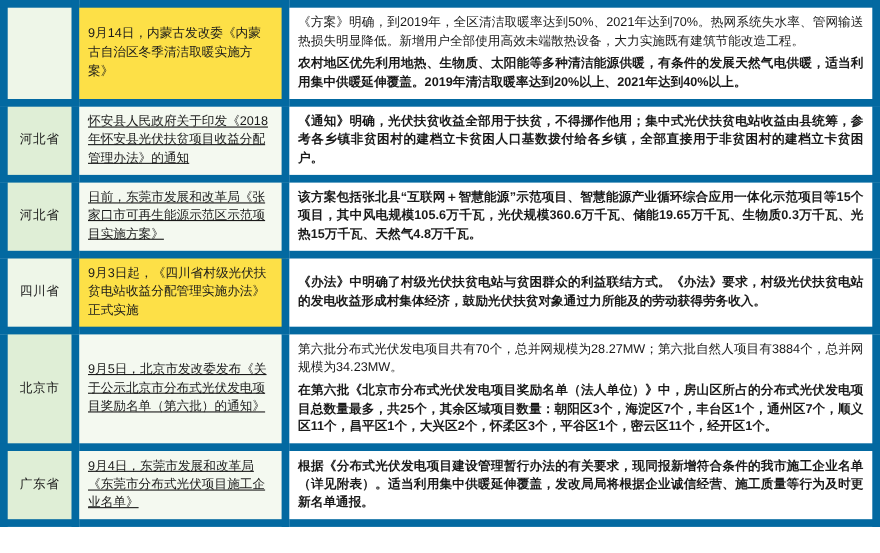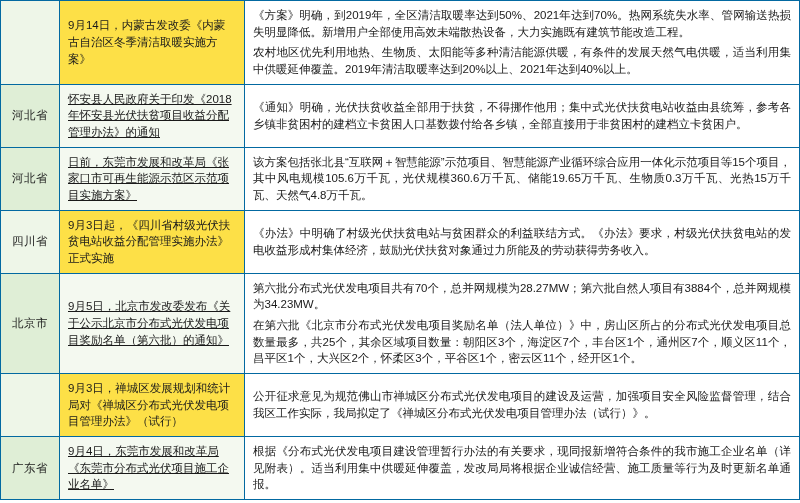--- a/index.html
+++ b/index.html
@@ -13,21 +13,21 @@
     font-family: "Liberation Sans", sans-serif;
     overflow: hidden;
   }
   .doc-table {
     width: 800px;
     border-collapse: collapse;
     table-layout: fixed;
   }
   .doc-table td {
     vertical-align: middle;
-    border: 1px solid #0369a1;
+    border: 7px solid #0369a1;
     padding: 6px 8px;
     font-size: 11.5px;
     line-height: 1.45;
     color: #1a1a1a;
   }
   td.col-region {
     width: 42px;
     text-align: center;
     background: #e8f1e2;
     font-size: 11.5px;
@@ -46,21 +46,21 @@
   }
   td.col-region.tone-a { background: #dfeed6; }
   td.col-region.tone-b { background: #eef6e8; }
   td.col-title.tone-a { background: #f4f9f0; text-decoration: underline; }
   td.col-title.tone-b { background: #fde047; }
   .row-sep td { border-top: 1px solid #bcd2b2; }
   .bodytext { display: block; }
   .bodytext p {
     margin: 0 0 4px 0;
   }
-  .bodytext p:last-child { margin-bottom: 0; }
+  .bodytext p:last-child { margin-bottom: 0; font-weight: bold; }
 </style>
 </head>
 <body>
 
 <table class="doc-table">
   <tbody>
     <tr>
       <td class="col-region tone-b"></td>
       <td class="col-title tone-b">9月14日，内蒙古发改委《内蒙古自治区冬季清洁取暖实施方案》</td>
       <td class="col-body">
@@ -101,29 +101,20 @@
       <td class="col-region tone-a">北京市</td>
       <td class="col-title tone-a">9月5日，北京市发改委发布《关于公示北京市分布式光伏发电项目奖励名单（第六批）的通知》</td>
       <td class="col-body">
         <span class="bodytext">
           <p>第六批分布式光伏发电项目共有70个，总并网规模为28.27MW；第六批自然人项目有3884个，总并网规模为34.23MW。</p>
           <p>在第六批《北京市分布式光伏发电项目奖励名单（法人单位）》中，房山区所占的分布式光伏发电项目总数量最多，共25个，其余区域项目数量：朝阳区3个，海淀区7个，丰台区1个，通州区7个，顺义区11个，昌平区1个，大兴区2个，怀柔区3个，平谷区1个，密云区11个，经开区1个。</p>
         </span>
       </td>
     </tr>
     <tr class="row-sep">
-      <td class="col-region tone-b"></td>
-      <td class="col-title tone-b">9月3日，禅城区发展规划和统计局对《禅城区分布式光伏发电项目管理办法》（试行）</td>
-      <td class="col-body">
-        <span class="bodytext">
-          <p>公开征求意见为规范佛山市禅城区分布式光伏发电项目的建设及运营，加强项目安全风险监督管理，结合我区工作实际，我局拟定了《禅城区分布式光伏发电项目管理办法（试行）》。</p>
-        </span>
-      </td>
-    </tr>
-    <tr class="row-sep">
       <td class="col-region tone-a">广东省</td>
       <td class="col-title tone-a">9月4日，东莞市发展和改革局《东莞市分布式光伏项目施工企业名单》</td>
       <td class="col-body">
         <span class="bodytext">
           <p>根据《分布式光伏发电项目建设管理暂行办法的有关要求，现同报新增符合条件的我市施工企业名单（详见附表）。适当利用集中供暖延伸覆盖，发改局局将根据企业诚信经营、施工质量等行为及时更新名单通报。</p>
         </span>
       </td>
     </tr>
   </tbody>
 </table>

